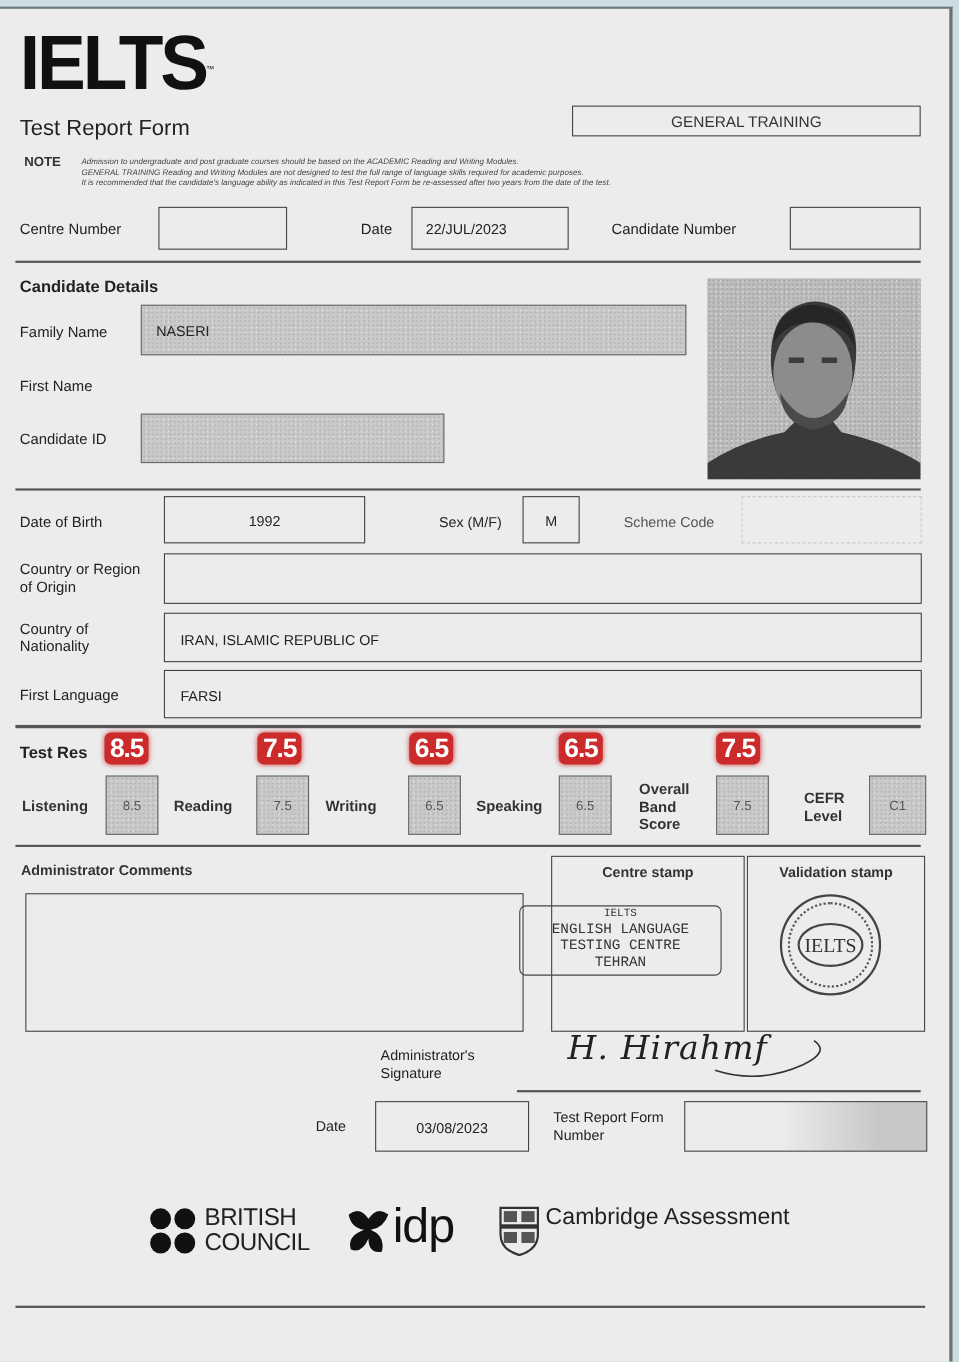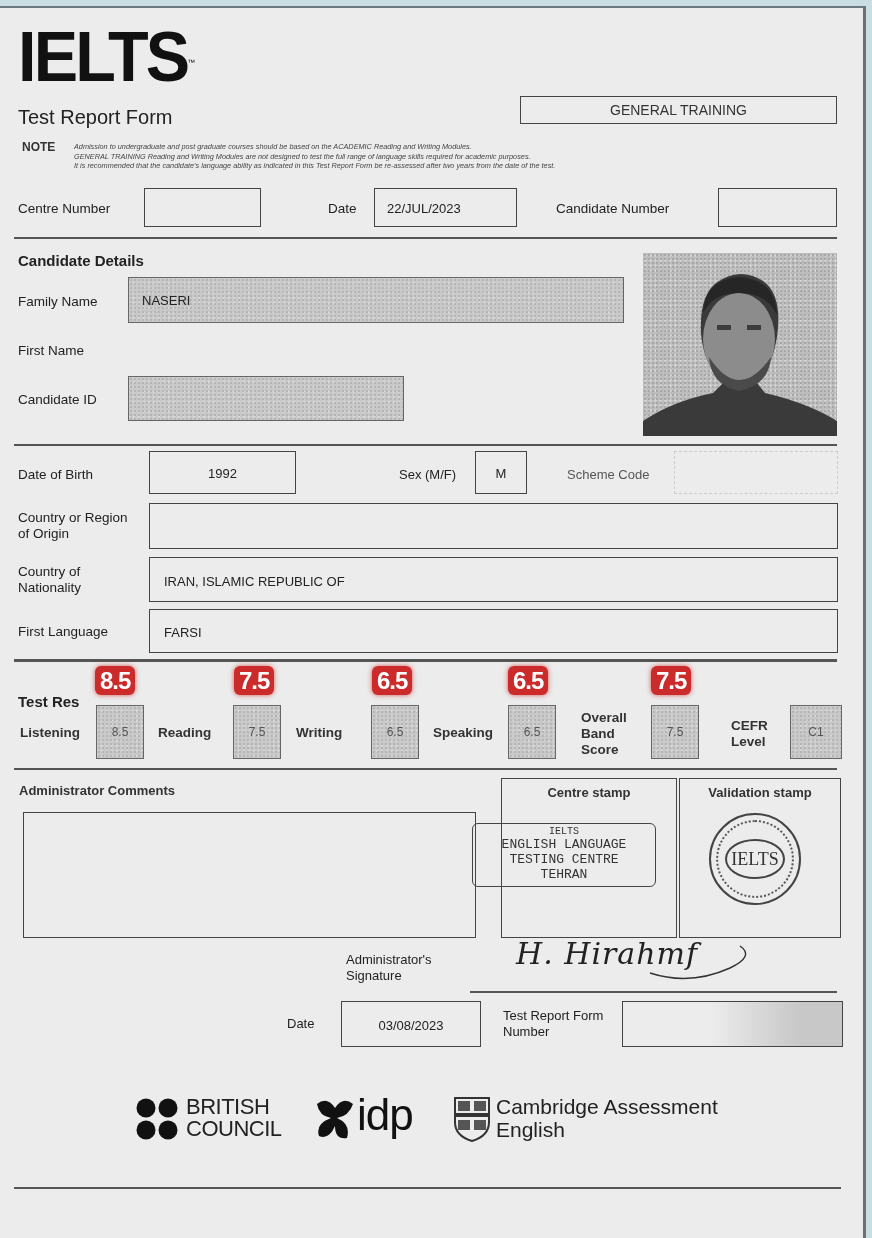--- a/index.html
+++ b/index.html
@@ -79,21 +79,21 @@
       <path d="M60 60 Q62 26 96 24 Q132 26 134 62 Q124 40 96 40 Q70 40 60 60 Z" fill="#262626"></path>
       <rect x="74" y="72" width="14" height="5" fill="#3c3c3c"></rect>
       <rect x="104" y="72" width="14" height="5" fill="#3c3c3c"></rect>
       <path d="M66 104 Q96 150 128 104 Q126 132 96 138 Q68 132 66 104 Z" fill="#4a4a4a"></path>
     </svg>
   </div>
 
   <div class="hr" style="left:14px; top:436px; width:823px; height:1.5px;"></div>
 
   <div class="lbl" style="left:18px; top:459px;">Date of Birth</div>
-  <div class="box" style="left:149px; top:443px; width:147px; height:43px; text-align:center;">
+  <div class="box" style="left:149px; top:443px; width:183px; height:43px; text-align:center;">
       <span class="val" style="left:0; right:0; top:14px; text-align:center;">1992</span>
     </div>
   <div class="lbl" style="left:399px; top:459px; font-size:13px;">Sex (M/F)</div>
   <div class="box" style="left:475px; top:443px; width:52px; height:43px;">
       <span class="val" style="left:0; right:0; top:14px; text-align:center;">M</span>
     </div>
   <div class="lbl" style="left:567px; top:459px; font-size:13px; color:#555;">Scheme Code</div>
   <div class="box" style="left:674px; top:443px; width:164px; height:43px; border:1px dashed #ccc;">
       <span class="val" style="left:8px; top:14px;"></span>
     </div>
@@ -114,21 +114,21 @@
       <span class="val" style="left:14px; top:16px;">IRAN, ISLAMIC REPUBLIC OF</span>
     </div>
 
   <div class="lbl" style="left:18px; top:616px;">First Language</div>
   <div class="box" style="left:149px; top:601px; width:689px; height:44px;">
       <span class="val" style="left:14px; top:15px;">FARSI</span>
     </div>
 
   <div class="hr" style="left:14px; top:651px; width:823px; height:3px;"></div>
 
-  <div class="lbl section-h" style="left:18px; top:668px;margin-top:17px;">Test Res</div>
+  <div class="lbl section-h" style="left:18px; top:668px;">Test Res</div>
 
   <div class="lbl bold-lbl" style="left:20px; top:717px;">Listening</div>
   <div class="score-box grey" style="left:96px; top:697px;">
       <span>8.5</span>
     </div>
   <div class="lbl bold-lbl" style="left:158px; top:717px;">Reading</div>
   <div class="score-box grey" style="left:233px; top:697px;">
       <span>7.5</span>
     </div>
   <div class="lbl bold-lbl" style="left:296px; top:717px;">Writing</div>
@@ -230,19 +230,18 @@
     <svg width="38" height="46" style="position:absolute; left:0; top:0;">
       <path d="M2 2 H36 V26 Q36 40 19 45 Q2 40 2 26 Z" fill="none" stroke="#333" stroke-width="2"></path>
       <rect x="5" y="5" width="12" height="10" fill="#555"></rect>
         <rect x="21" y="5" width="12" height="10" fill="#555"></rect>
       <rect x="2" y="17" width="34" height="4" fill="#333"></rect>
       <rect x="5" y="24" width="12" height="10" fill="#555"></rect>
         <rect x="21" y="24" width="12" height="10" fill="#555"></rect>
     </svg>
     <div style="position:absolute; left:43px; top:-1px; font-size:21px; line-height:23px; color:#222; white-space:nowrap;">
       <div>Cambridge Assessment</div>
-      <div>English</div>
     </div>
   </div>
 
   <div class="hr" style="left:14px; top:1179px; width:827px; height:1.5px;"></div>
 
 </div>
 
 </body></html>

